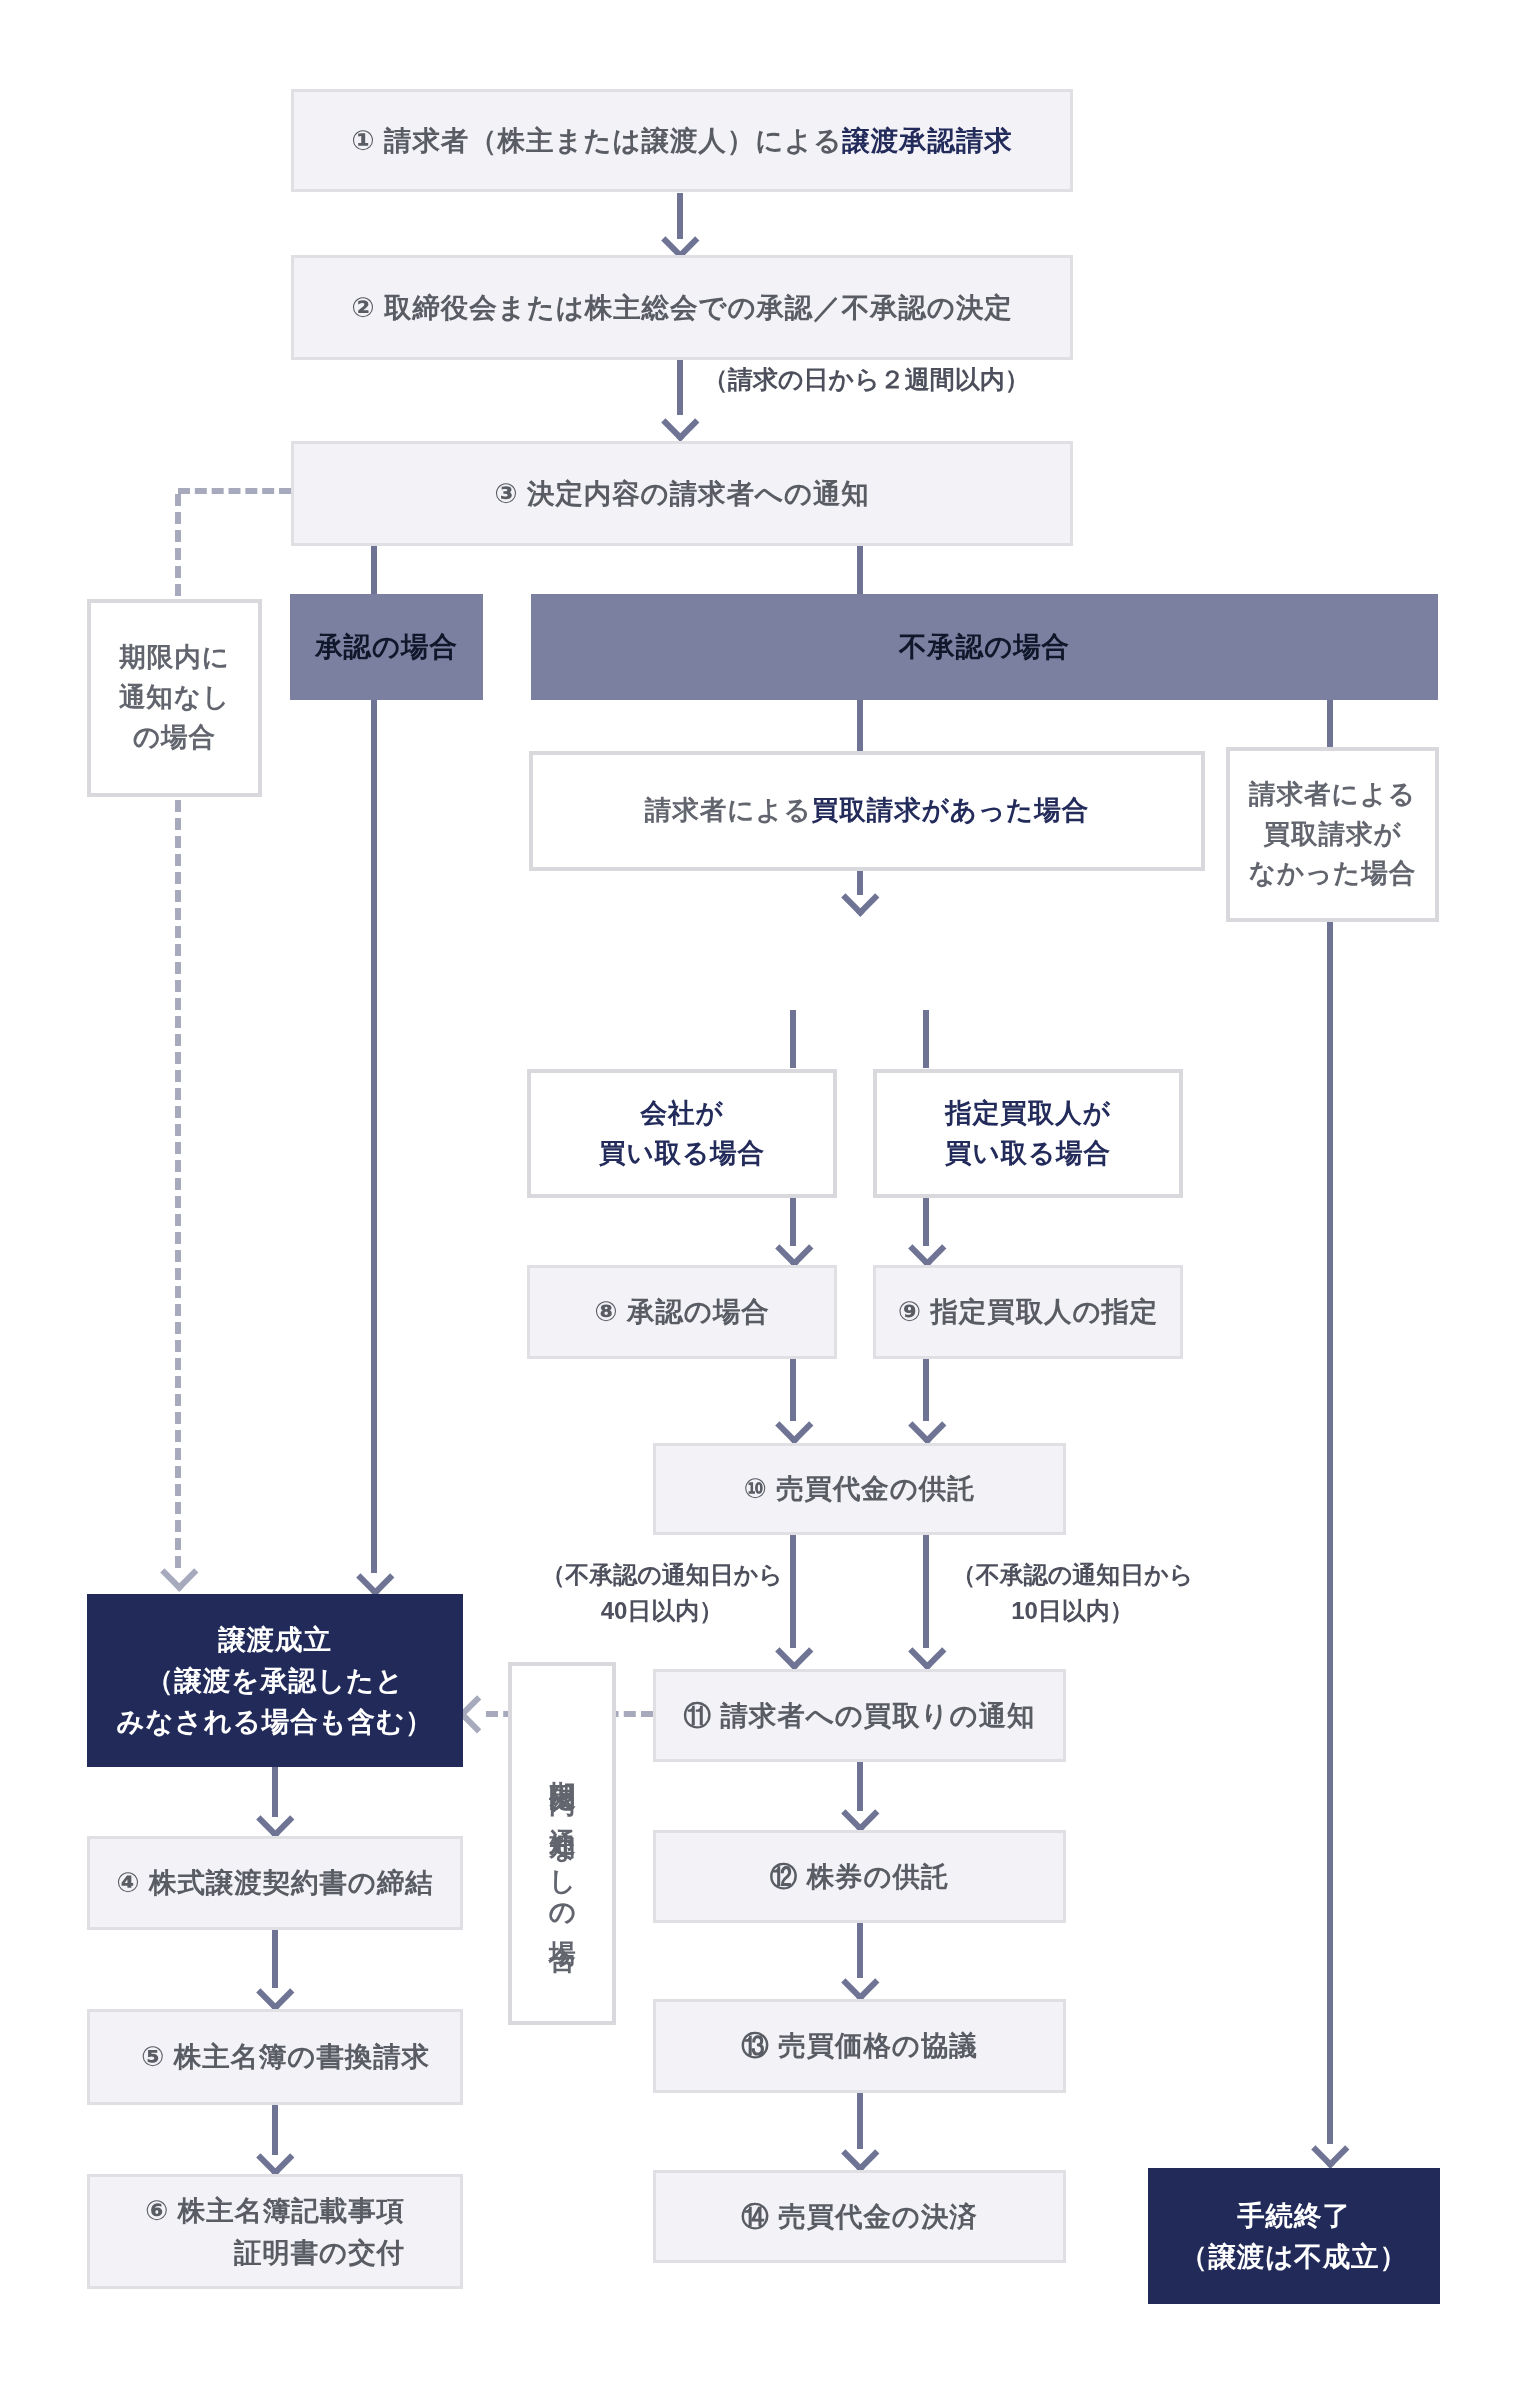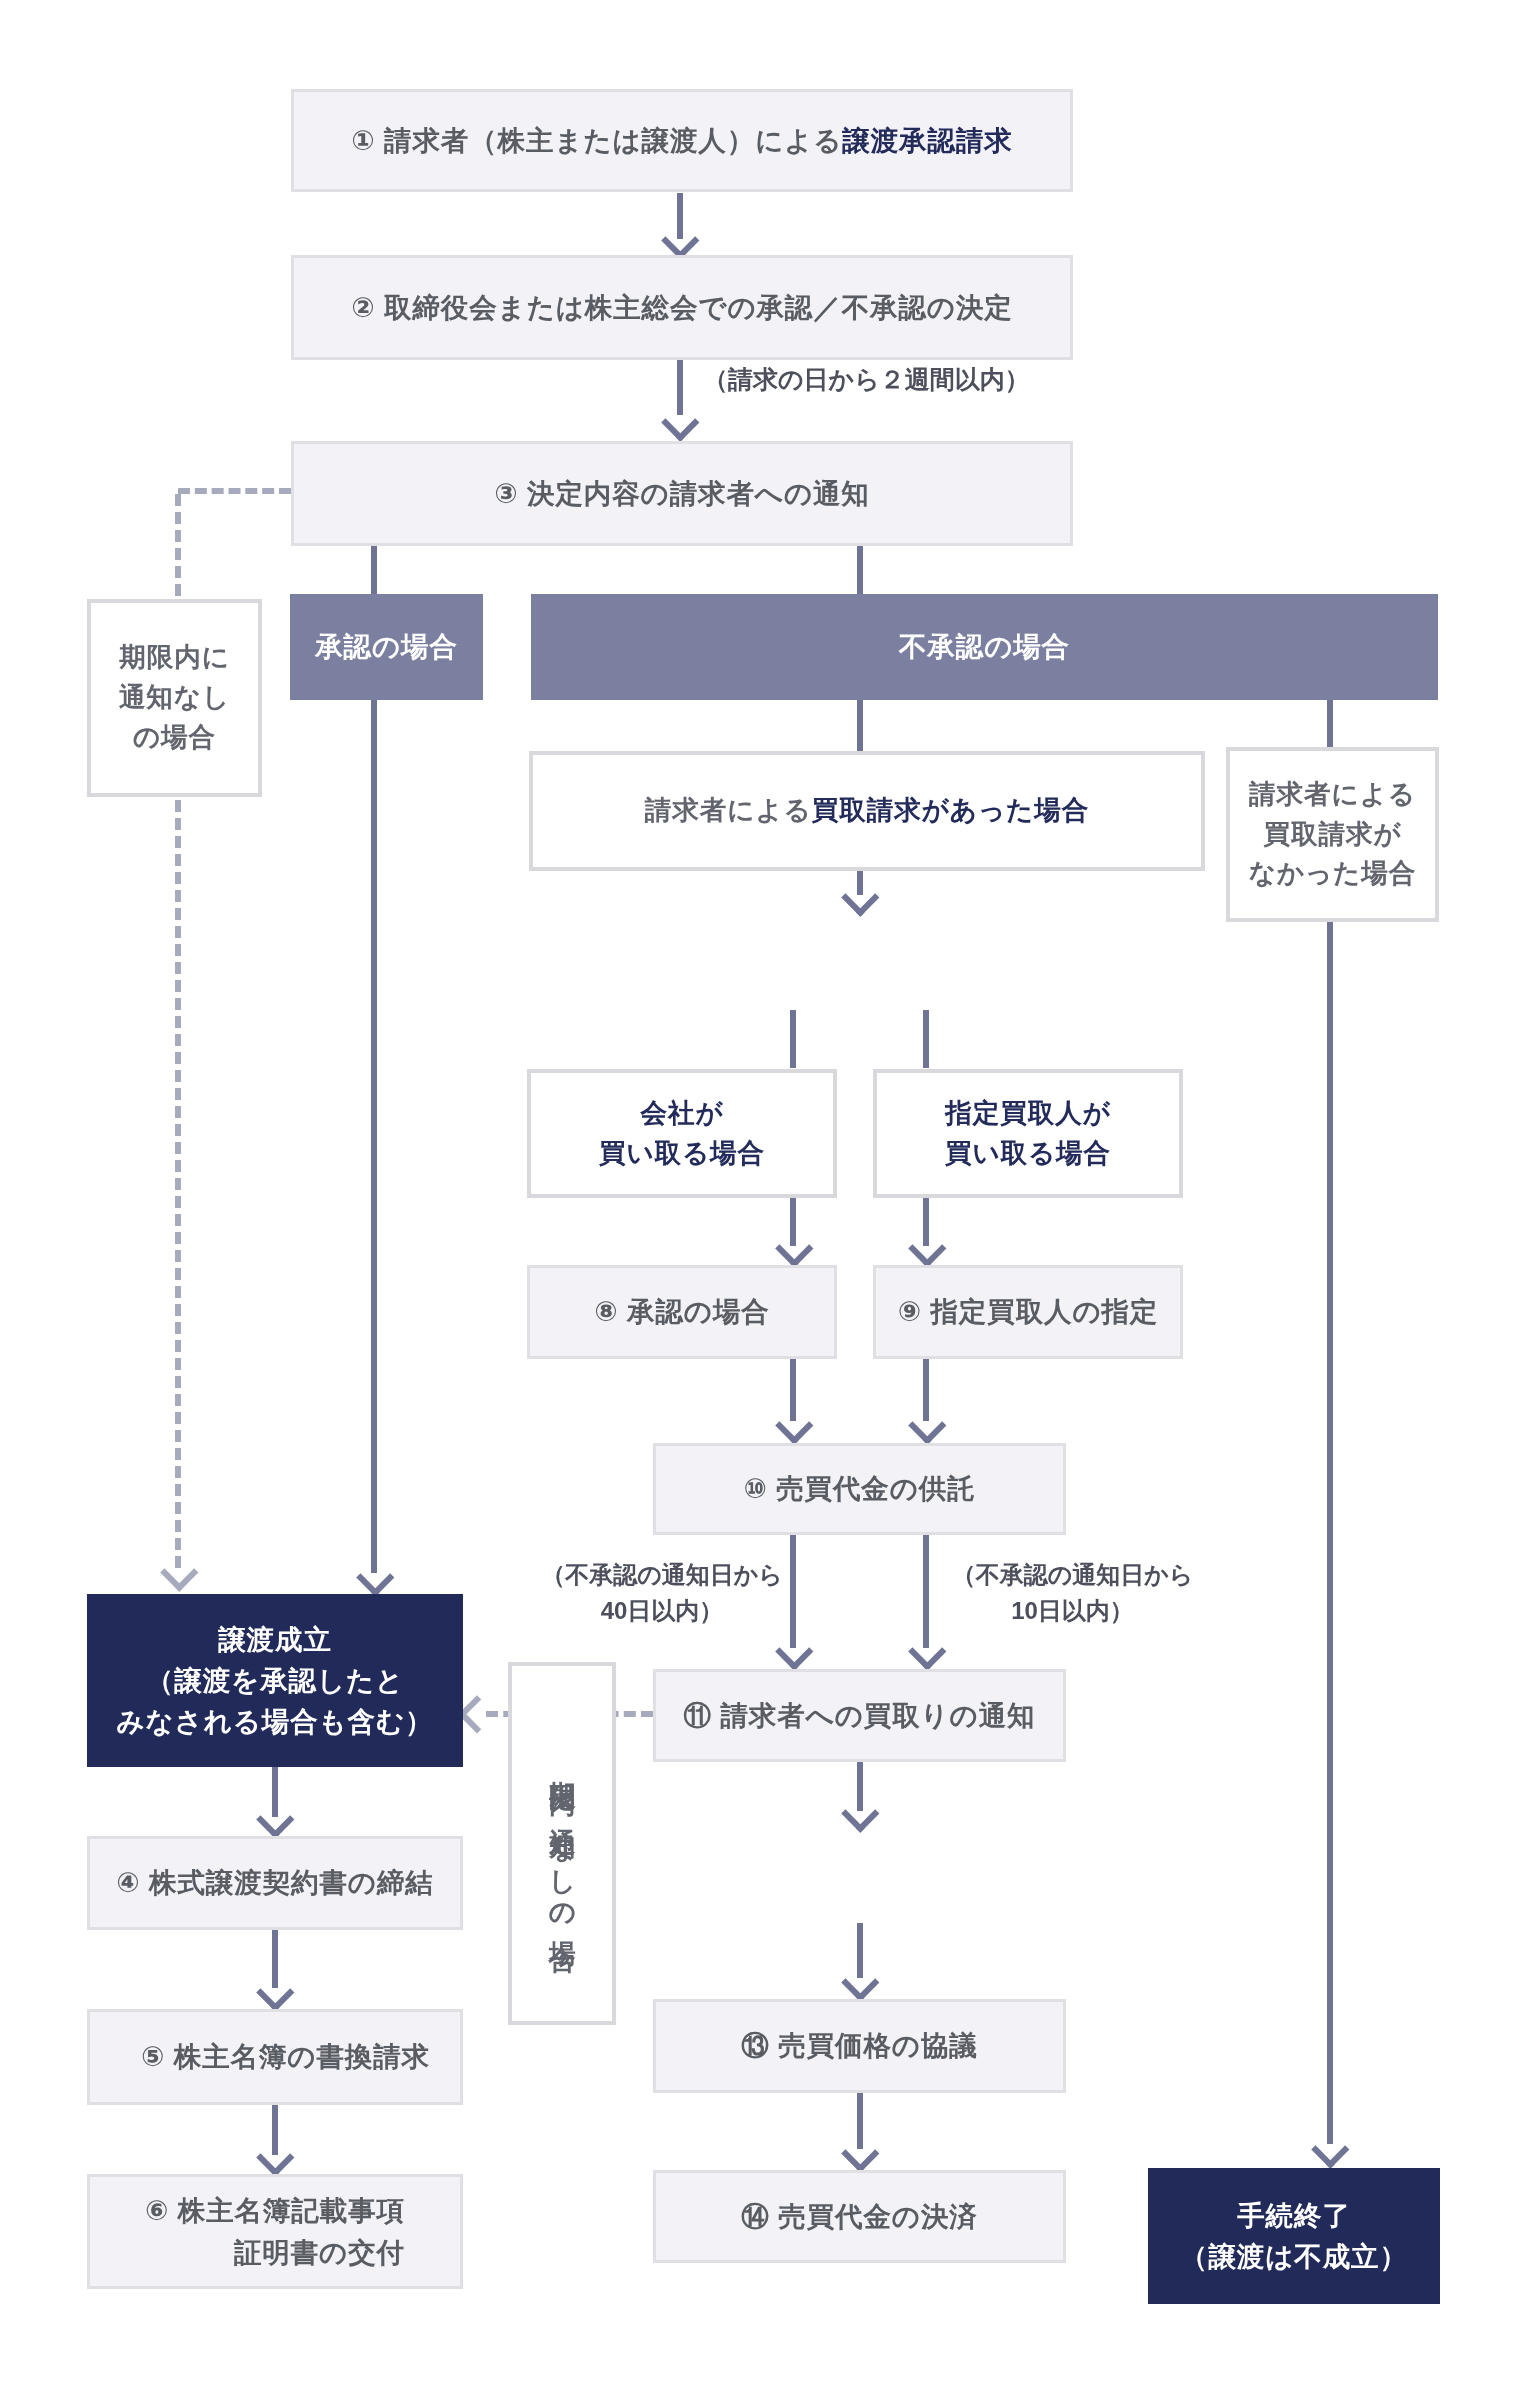--- a/index.html
+++ b/index.html
@@ -11,21 +11,21 @@
   #canvas{
     position:relative;width:1524px;height:2401px;background:#ffffff;overflow:hidden;
     font-family:"Liberation Sans","DejaVu Sans",sans-serif;
   }
   .box{
     position:absolute;box-sizing:border-box;display:flex;align-items:center;justify-content:center;
     text-align:center;line-height:1.5;z-index:2;letter-spacing:0.9px;
   }
   .light{background:var(--boxFill);border:3.5px solid var(--boxBorder);color:var(--textGray);font-size:27.5px;font-weight:600;}
   .white{background:#ffffff;border:4.4px solid var(--whiteBorder);color:#62656e;font-size:26.6px;font-weight:600;}
-  .purple{background:var(--purple);color:#ffffff;font-weight:700;font-size:27.5px;}
+  .purple{background:var(--purple);color:#0f172a;font-weight:700;font-size:27.5px;}
   .navy{background:var(--navy);color:#ffffff;font-weight:700;font-size:27.5px;}
   .boldnavy{color:var(--textNavy);font-weight:700;}
   .note{
     position:absolute;z-index:2;color:var(--labelGray);font-weight:700;font-size:24px;
     line-height:1.5;text-align:center;letter-spacing:0;
   }
   .vline{position:absolute;width:6.2px;background:var(--line);z-index:1;}
   .vdash{position:absolute;width:0;border-left:6.2px dashed var(--dash);z-index:1;}
   .hdash{position:absolute;height:0;border-top:6.2px dashed var(--dash);z-index:1;}
   .chev{
@@ -157,20 +157,23 @@
   <div class="note" style="left:937px;top:1557px;width:271px;">（不承認の通知日から<br>10日以内）</div>
 
   <div class="box light" style="left:653px;top:1669px;width:413px;height:93px;">
     <span>⑪ 請求者への買取りの通知</span>
   </div>
 
   <div class="box white vertical" style="left:508px;top:1662px;width:108px;height:363px;">
     <span>期限内に通知なしの場合</span>
   </div>
 
+  <div class="box light" style="left:653px;top:1830px;width:413px;height:93px;">
+    <span>⑫ 株券の供託</span>
+  </div>
   <div class="box light" style="left:653px;top:1999px;width:413px;height:94px;">
     <span>⑬ 売買価格の協議</span>
   </div>
   <div class="box light" style="left:653px;top:2170px;width:413px;height:93px;">
     <span>⑭ 売買代金の決済</span>
   </div>
 
   <div class="box navy" style="left:1148px;top:2168px;width:292px;height:136px;">
     <span>手続終了<br>（譲渡は不成立）</span>
   </div>

